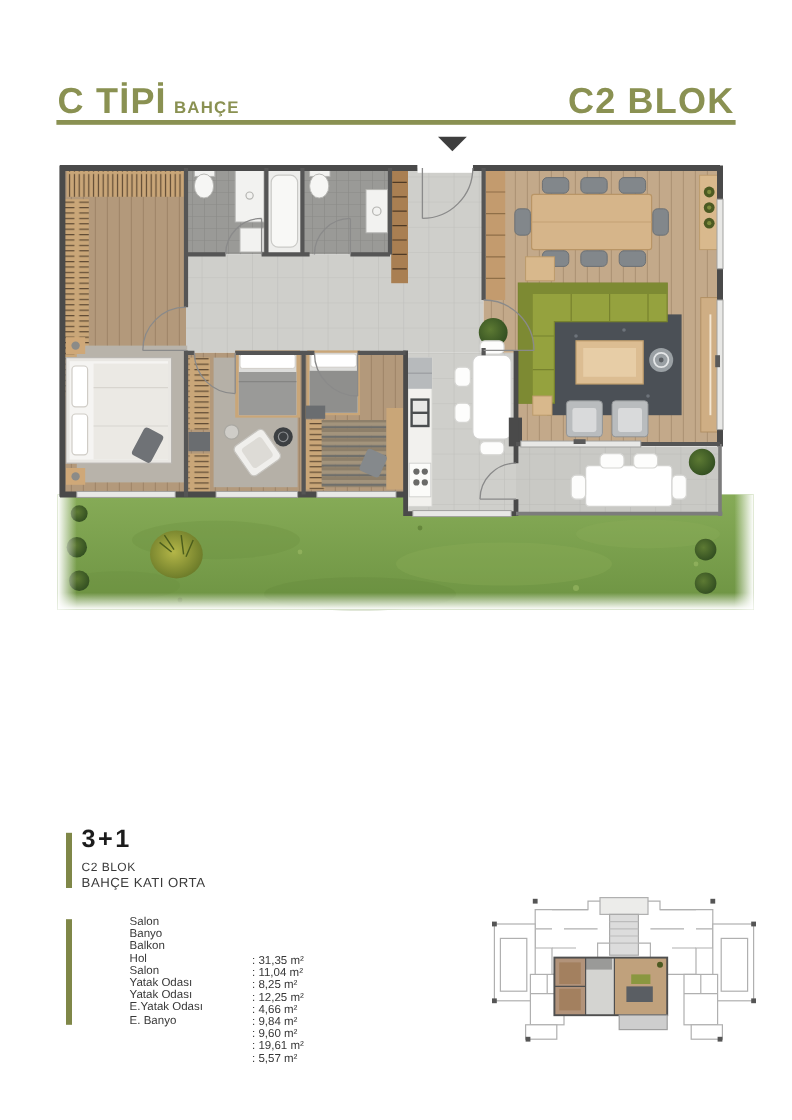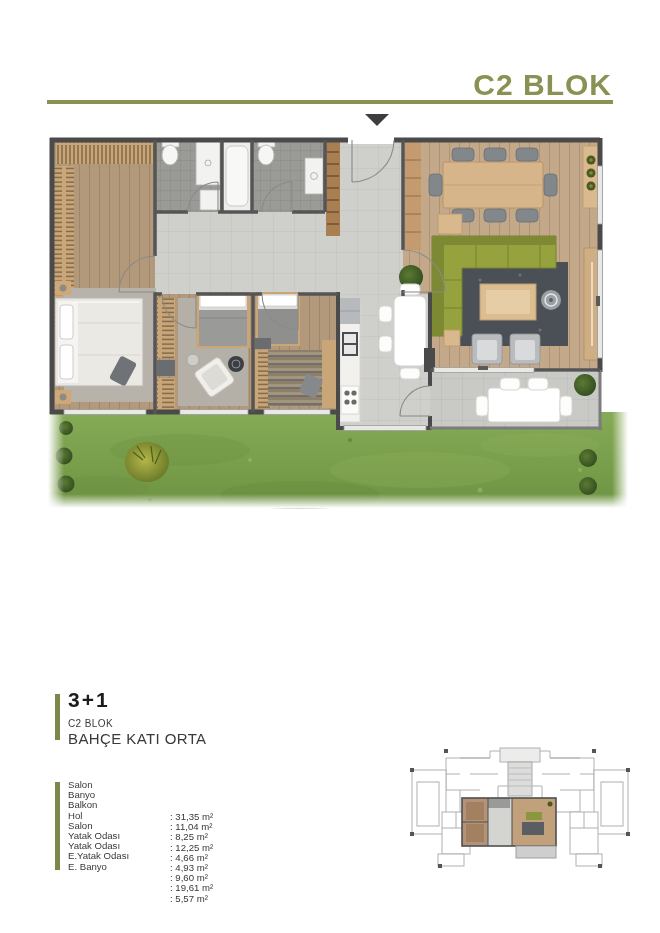--- a/index.html
+++ b/index.html
@@ -15,35 +15,38 @@
   .hdr-rule{position:absolute;left:47px;top:100px;width:566px;height:3.5px;background:#8a9152;}
   
   .plan-svg{position:absolute;left:35px;top:108px;}
   
   .unit-head{position:absolute;left:55px;top:692px;}
   .unit-head .bar{position:absolute;left:0;top:2px;width:5px;height:46px;background:#7f8748;}
   .unit-head .rooms{position:absolute;left:13px;top:-4px;font-size:21px;font-weight:700;
                     color:#1c1c1c;letter-spacing:2px;}
   .unit-head .blk{position:absolute;left:13px;top:26px;font-size:10px;color:#3a3a3a;
                   letter-spacing:.4px;white-space:nowrap;}
-  .unit-head .flr{position:absolute;left:13px;top:38px;font-size:15px;color:#3a3a3a;
+  .unit-head .flr{position:absolute;left:13px;top:38px;font-size:11px;color:#3a3a3a;
                   letter-spacing:.4px;white-space:nowrap;}
-  .area-list{position:absolute;left:55px;top:780px;}
+  .area-list{position:absolute;left:55px;top:764px;padding-left:40px;}
   .area-list .bar{position:absolute;left:0;top:2px;width:4.5px;height:88px;background:#7f8748;}
   .arow{position:relative;display:block;height:10.2px;font-size:9.6px;color:#383838;
         line-height:10.2px;width:220px;}
   .arow .lbl{position:absolute;left:13px;top:0;}
   .arow .val{position:absolute;left:115px;top:0;margin-top:32px;}
   .key-svg{position:absolute;left:408px;top:744px;}
 </style>
 </head>
 <body>
 
 <div class="page">
 
+  <div class="hdr-left">
+    <span class="big">C TİPİ</span><span class="small">BAHÇE</span>
+  </div>
   <div class="hdr-right">C2 BLOK</div>
   <div class="hdr-rule"></div>
 
   <svg class="plan-svg" width="595" height="405" viewBox="35 108 595 405" xmlns="http://www.w3.org/2000/svg">
     <defs>
       <linearGradient id="grass" x1="0" y1="0" x2="0" y2="1">
         <stop offset="0" stop-color="#86ab57"></stop>
           <stop offset="1" stop-color="#6d9342"></stop>
       </linearGradient>
       <radialGradient id="bush" cx=".4" cy=".4" r=".7">
@@ -347,21 +350,21 @@
     <div class="arow">
         <span class="lbl">Hol</span>
         <span class="val">: 12,25 m²</span>
       </div>
     <div class="arow">
         <span class="lbl">Salon</span>
         <span class="val">: 4,66 m²</span>
       </div>
     <div class="arow">
         <span class="lbl">Yatak Odası</span>
-        <span class="val">: 4,93 m²</span>
+        <span class="val">: 9,84 m²</span>
       </div>
     <div class="arow">
         <span class="lbl">Yatak Odası</span>
         <span class="val">: 9,60 m²</span>
       </div>
     <div class="arow">
         <span class="lbl">E.Yatak Odası</span>
         <span class="val">: 19,61 m²</span>
       </div>
     <div class="arow">

